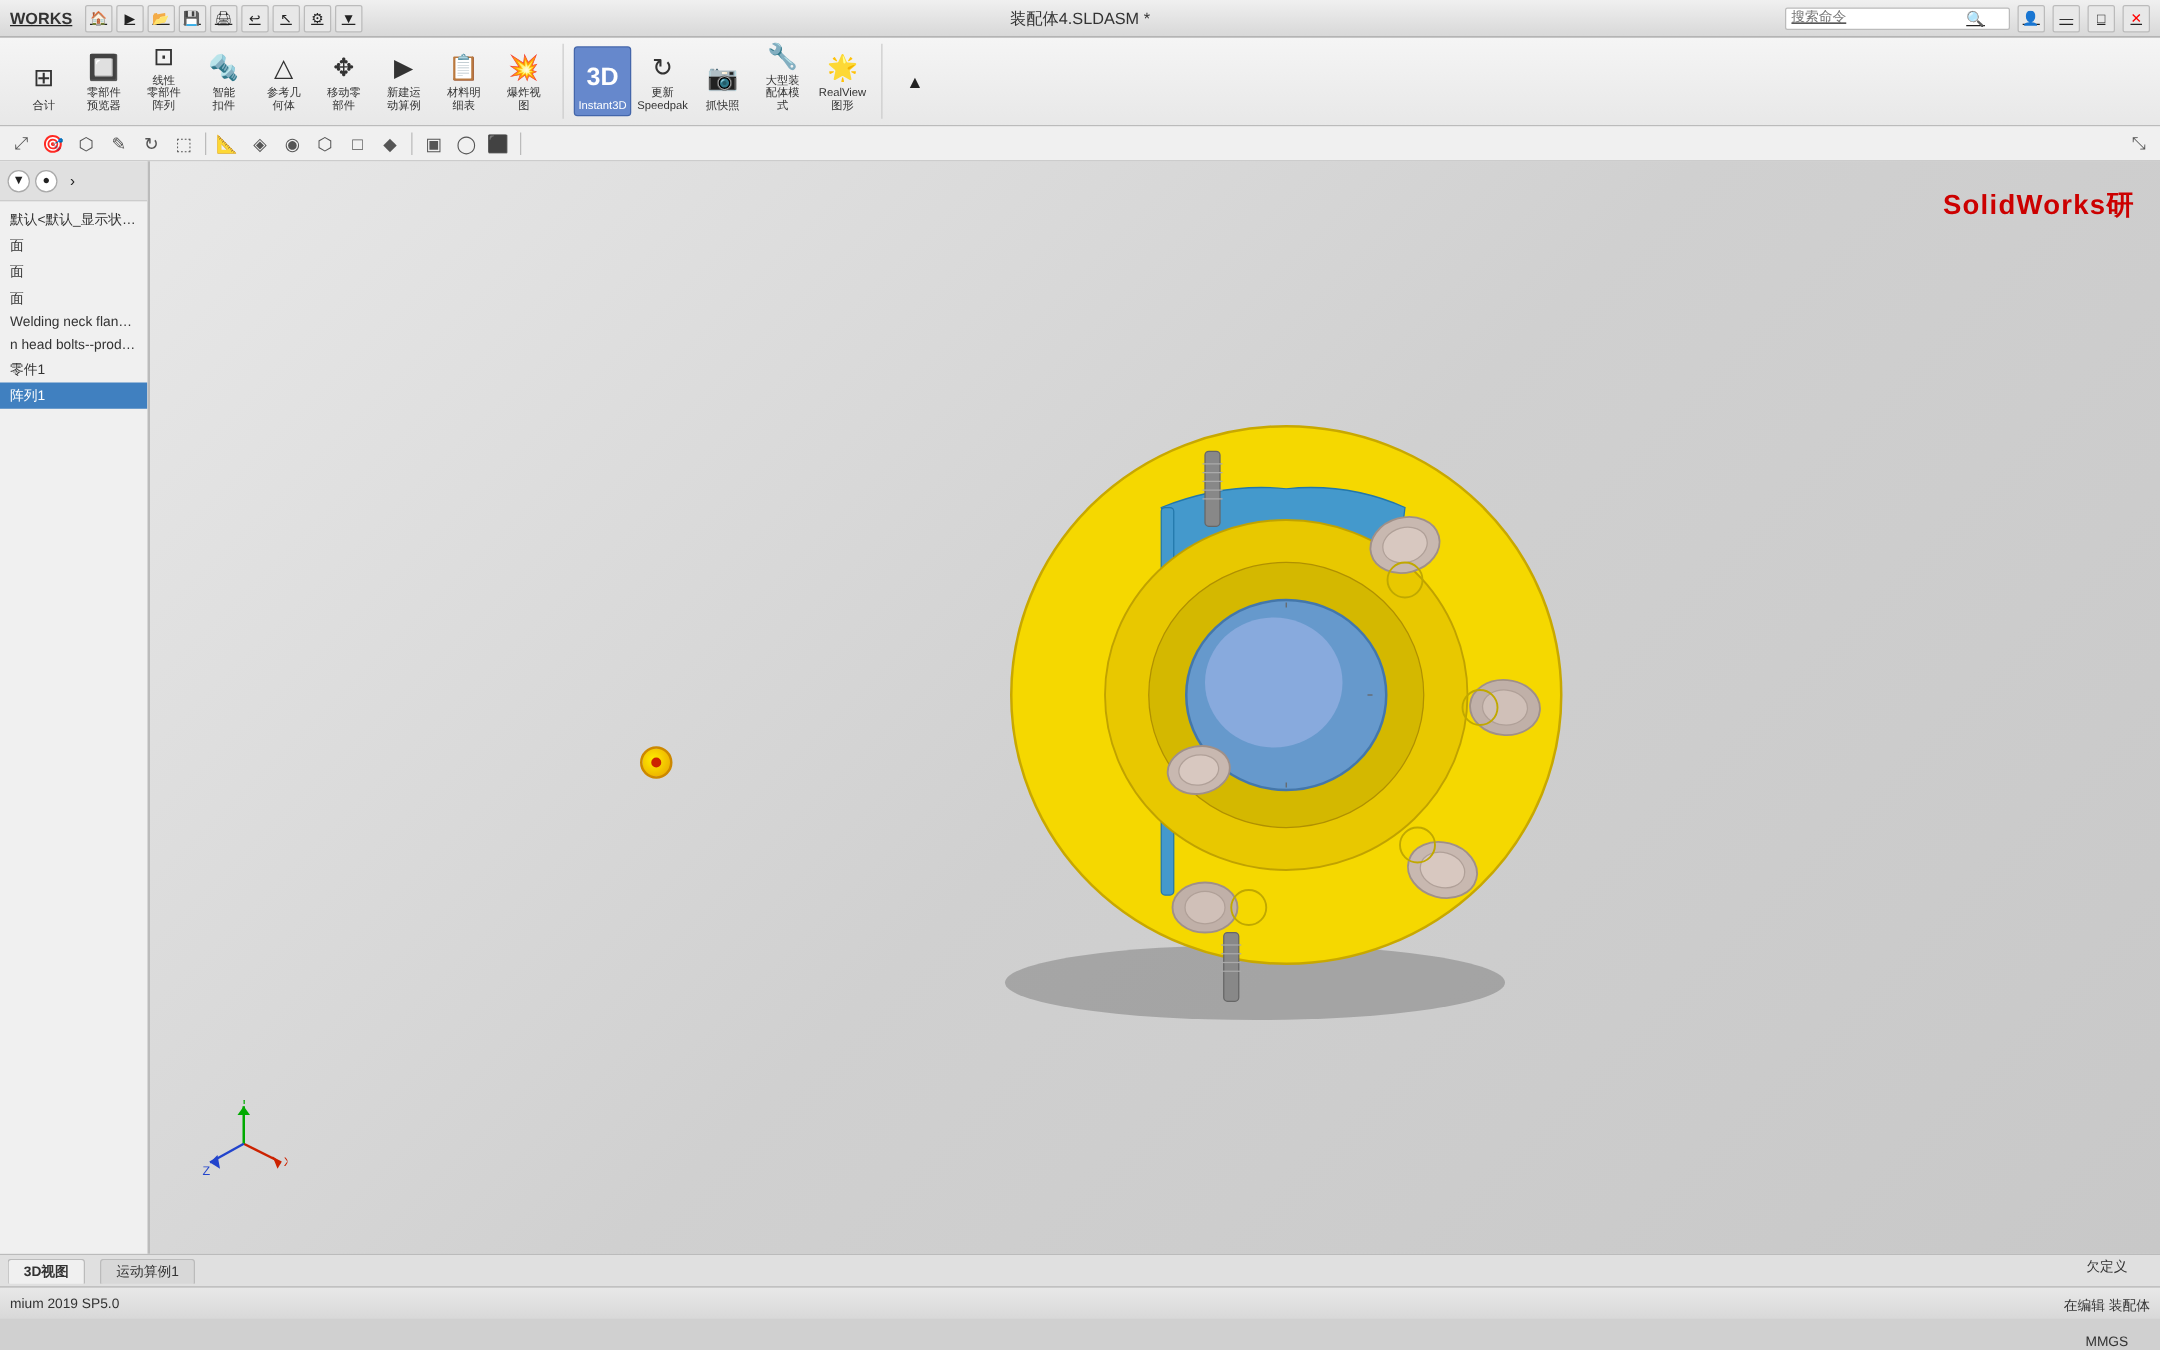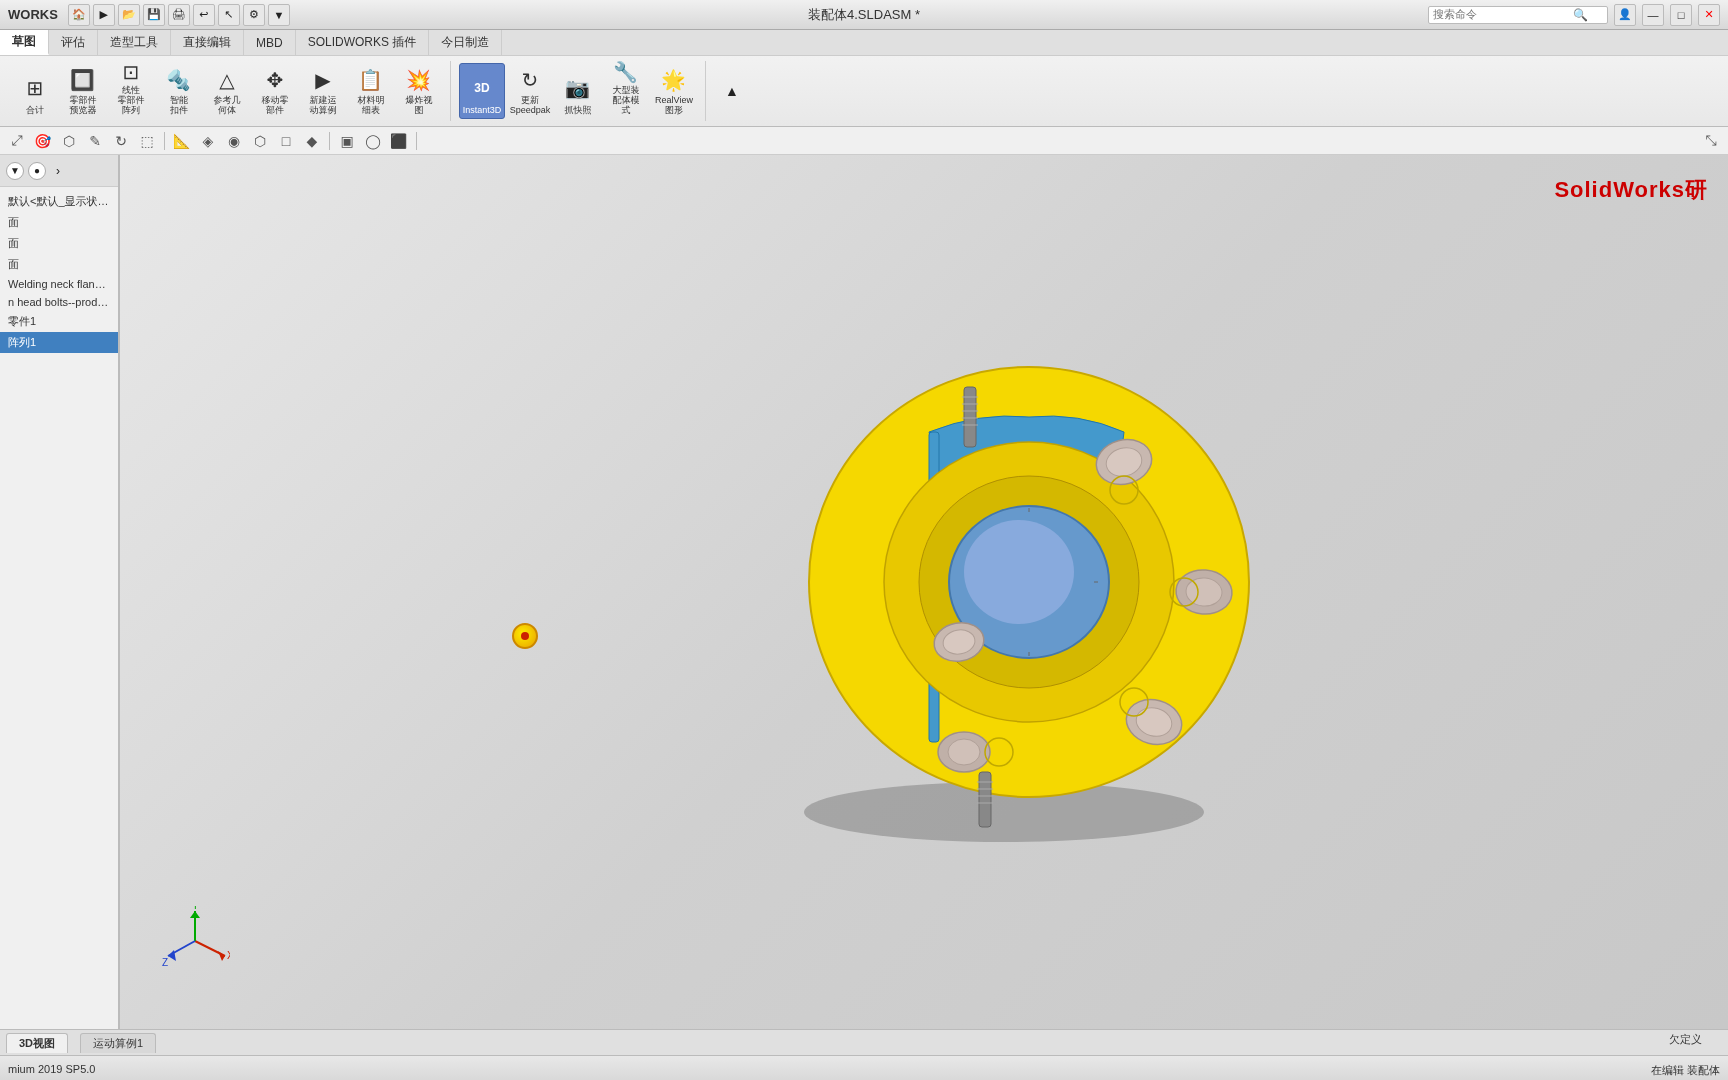--- a/index.html
+++ b/index.html
@@ -7,20 +7,21 @@
 
     
     #titlebar {
       height: 30px;
       background: linear-gradient(to bottom, #f0f0f0, #d8d8d8);
       display: flex;
       align-items: center;
       border-bottom: 1px solid #aaa;
       padding: 0 8px;
       position: relative;
+      text-decoration: underline;
     }
     #titlebar .app-logo {
       font-weight: bold;
       font-size: 13px;
       color: #333;
       margin-right: 10px;
     }
     #titlebar .quick-access {
       display: flex;
       align-items: center;
@@ -349,29 +350,20 @@
       <span>🔍</span>
     </div>
     <div class="qa-btn">👤</div>
     <div class="qa-btn">—</div>
     <div class="qa-btn">□</div>
     <div class="qa-btn" style="color:red">✕</div>
   </div>
 </div>
 
 <div id="ribbon">
-  <div id="ribbon-tabs">
-    <div class="ribbon-tab active">草图</div>
-    <div class="ribbon-tab">评估</div>
-    <div class="ribbon-tab">造型工具</div>
-    <div class="ribbon-tab">直接编辑</div>
-    <div class="ribbon-tab">MBD</div>
-    <div class="ribbon-tab">SOLIDWORKS 插件</div>
-    <div class="ribbon-tab">今日制造</div>
-  </div>
   <div id="ribbon-content">
 
     <div class="ribbon-group">
       <div class="ribbon-btn">
         <div class="btn-icon">⊞</div>
         <div class="btn-label">合计</div>
       </div>
       <div class="ribbon-btn">
         <div class="btn-icon">🔲</div>
         <div class="btn-label">零部件<br>预览器</div>
@@ -400,21 +392,21 @@
         <div class="btn-icon">📋</div>
         <div class="btn-label">材料明<br>细表</div>
       </div>
       <div class="ribbon-btn">
         <div class="btn-icon">💥</div>
         <div class="btn-label">爆炸视<br>图</div>
       </div>
     </div>
     <div class="ribbon-group">
       <div class="ribbon-btn active" style="background:#6688cc; color:white; border-color:#4466aa;">
-        <div class="btn-icon" style="font-size:12px; font-weight:bold; color:white;">3D</div>
+        <div class="btn-icon" style="font-size:20px; font-weight:bold; color:white;">3D</div>
         <div class="btn-label" style="color:white;">Instant3D</div>
       </div>
       <div class="ribbon-btn">
         <div class="btn-icon">↻</div>
         <div class="btn-label">更新<br>Speedpak</div>
       </div>
       <div class="ribbon-btn">
         <div class="btn-icon">📷</div>
         <div class="btn-label">抓快照</div>
       </div>

